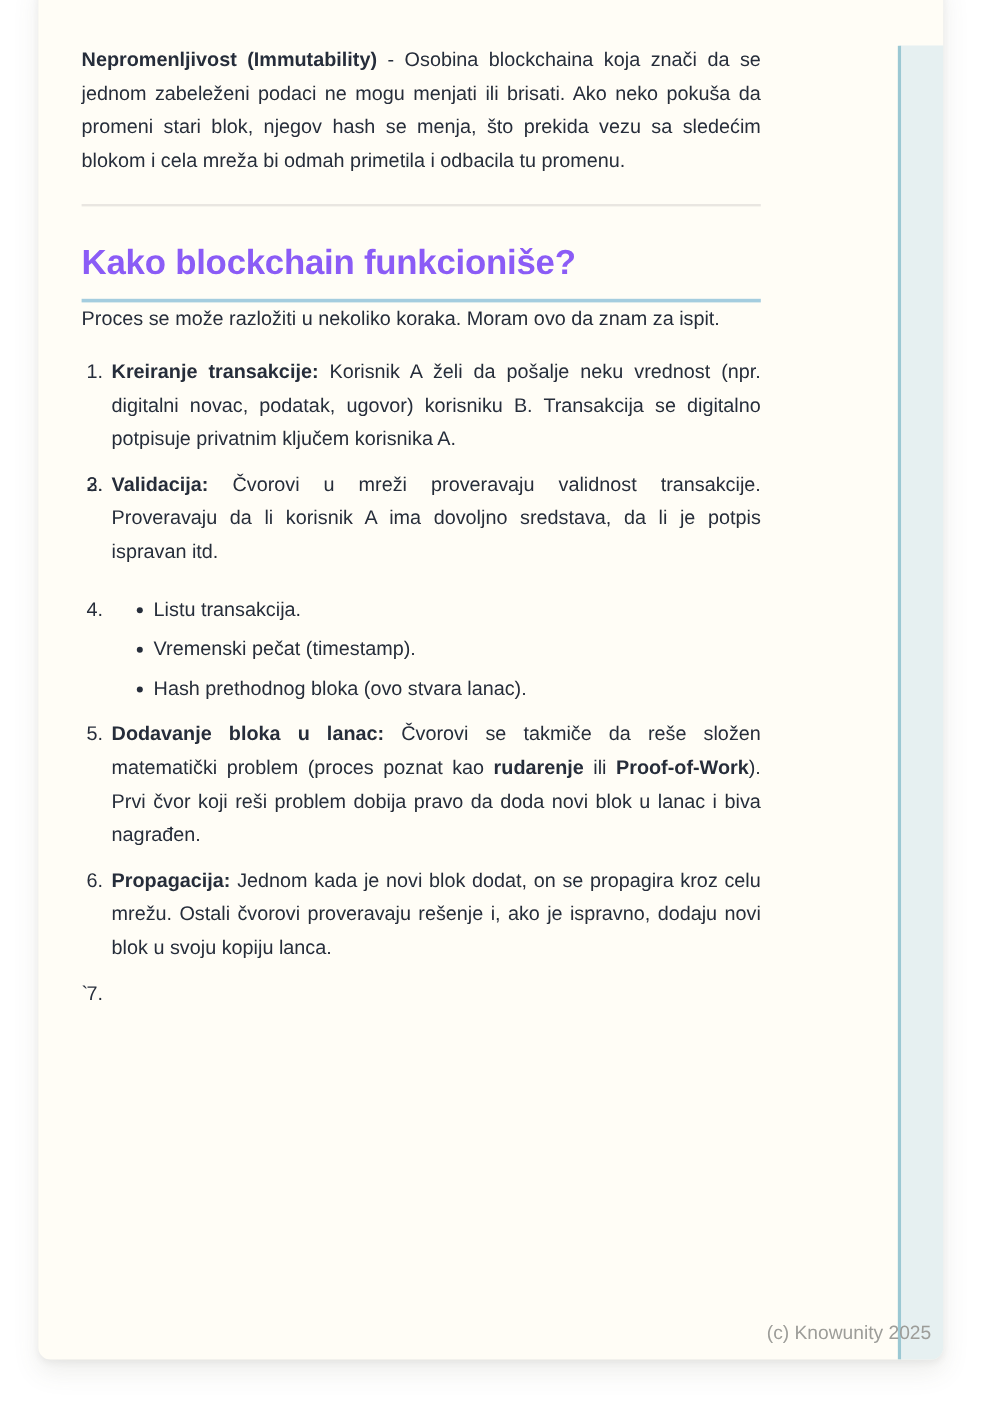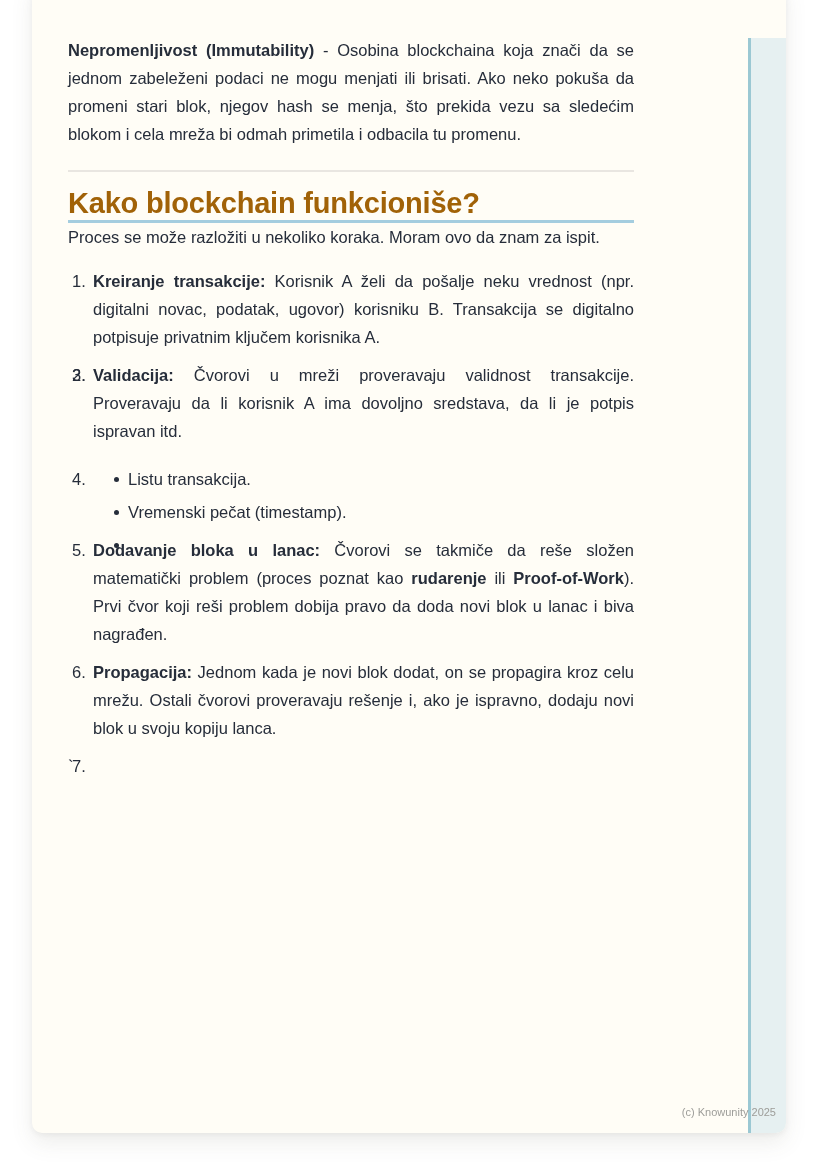--- a/index.html
+++ b/index.html
@@ -35,26 +35,27 @@
     line-height: 28px;
   }
   .para { text-align: justify; }
   .b { font-weight: 700; }
   .divider {
     border: none;
     border-top: 2px solid #e9e6e1;
     margin-top: 22px;
   }
   .section-heading {
-    margin-top: 14px;
+    margin-top: 30px;
     font-size: 29px;
     line-height: 34px;
     font-weight: 700;
     letter-spacing: -0.2px;
-    color: #a16207;
+    color: #8b5cf6;
+    padding-bottom: 13px;
   }
   .heading-underline {
     height: 3px;
     background: #a4cddf;
   }
   .lead { text-align: justify; }
   .process-list { margin-top: 16px; }
   .item {
     position: relative;
     padding-left: 25px;
@@ -77,21 +78,21 @@
     position: absolute;
     left: 21px; top: 11.5px;
     width: 5px; height: 5px;
     border-radius: 50%;
     background: #262d3a;
   }
   .stray { margin-top: 8px; }
   .footer-note {
     position: absolute;
     right: 10px; bottom: 14px;
-    font-size: 11px;
+    font-size: 16px;
     line-height: 14px;
     color: #9d9d99;
     z-index: 2;
   }
 </style>
 </head>
 <body>
 
 <div class="page-card">
   <div class="margin-stripe"></div>
@@ -106,21 +107,21 @@
 
     <p class="lead">Proces se može razložiti u nekoliko koraka. Moram ovo da znam za ispit.</p>
 
     <div class="process-list">
         <div class="item"><span class="num">1.</span><span><span class="b">Kreiranje transakcije:</span><span> Korisnik A želi da pošalje neku vrednost (npr. digitalni novac, podatak, ugovor) korisniku B. Transakcija se digitalno potpisuje privatnim ključem korisnika A.</span></span></div>
         <div class="item"><span class="num">2.</span></div>
         <div class="item"><span class="num">3.</span><span><span class="b">Validacija:</span><span> Čvorovi u mreži proveravaju validnost transakcije. Proveravaju da li korisnik A ima dovoljno sredstava, da li je potpis ispravan itd.</span></span></div>
         <div class="item"><span class="num">4.</span><div class="bullets">
             <div class="bullet"><span class="dot"></span><span>Listu transakcija.</span></div>
             <div class="bullet"><span class="dot"></span><span>Vremenski pečat (timestamp).</span></div>
-            <div class="bullet"><span class="dot"></span></div>
+            <div class="bullet"><span class="dot"></span><span>Hash prethodnog bloka (ovo stvara lanac).</span></div>
           </div></div>
         <div class="item"><span class="num">5.</span><span><span class="b">Dodavanje bloka u lanac:</span><span> Čvorovi se takmiče da reše složen matematički problem (proces poznat kao </span><span class="b">rudarenje</span><span> ili </span><span class="b">Proof-of-Work</span><span>). Prvi čvor koji reši problem dobija pravo da doda novi blok u lanac i biva nagrađen.</span></span></div>
         <div class="item"><span class="num">6.</span><span><span class="b">Propagacija:</span><span> Jednom kada je novi blok dodat, on se propagira kroz celu mrežu. Ostali čvorovi proveravaju rešenje i, ako je ispravno, dodaju novi blok u svoju kopiju lanca.</span></span></div>
         <div class="item"><span class="num">7.</span></div>
       </div>
 
     <p class="stray">`</p>
   </div>
 
   <div class="footer-note">(c) Knowunity 2025</div>

